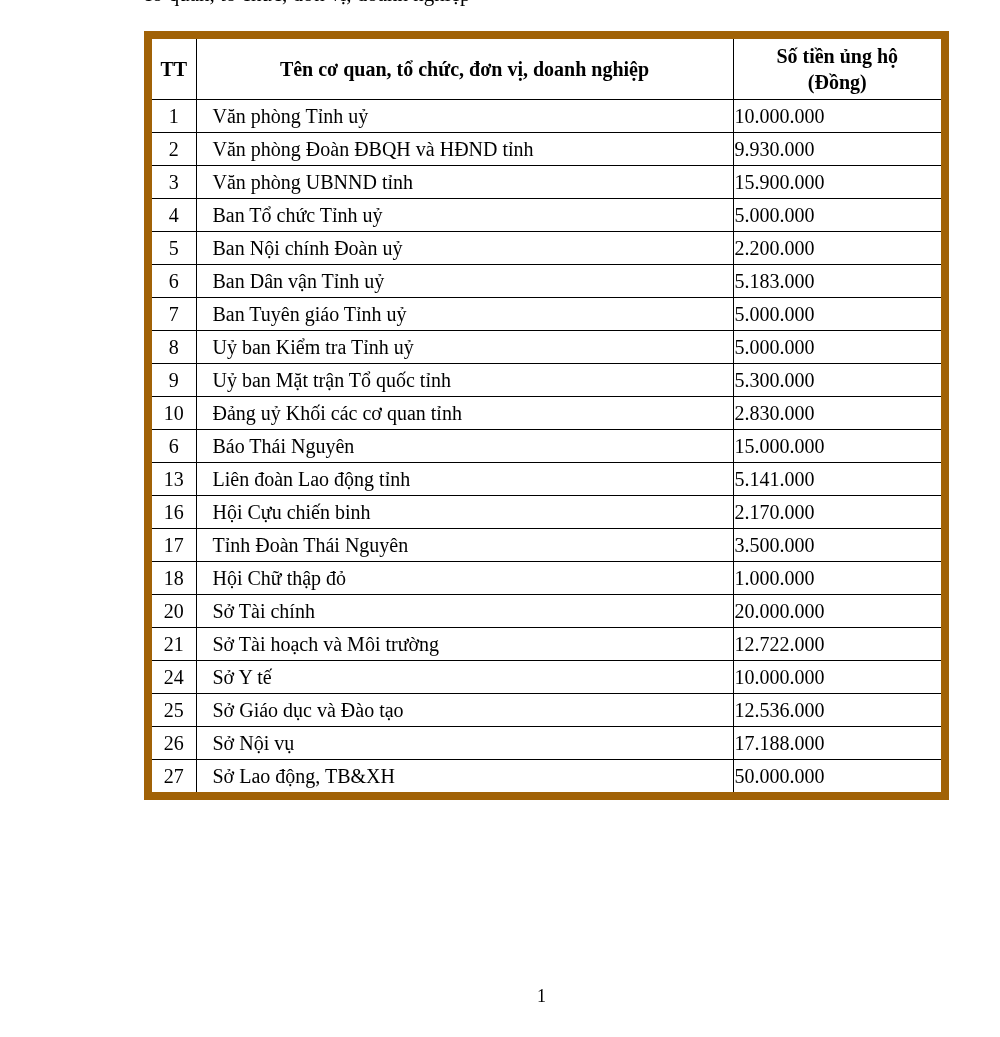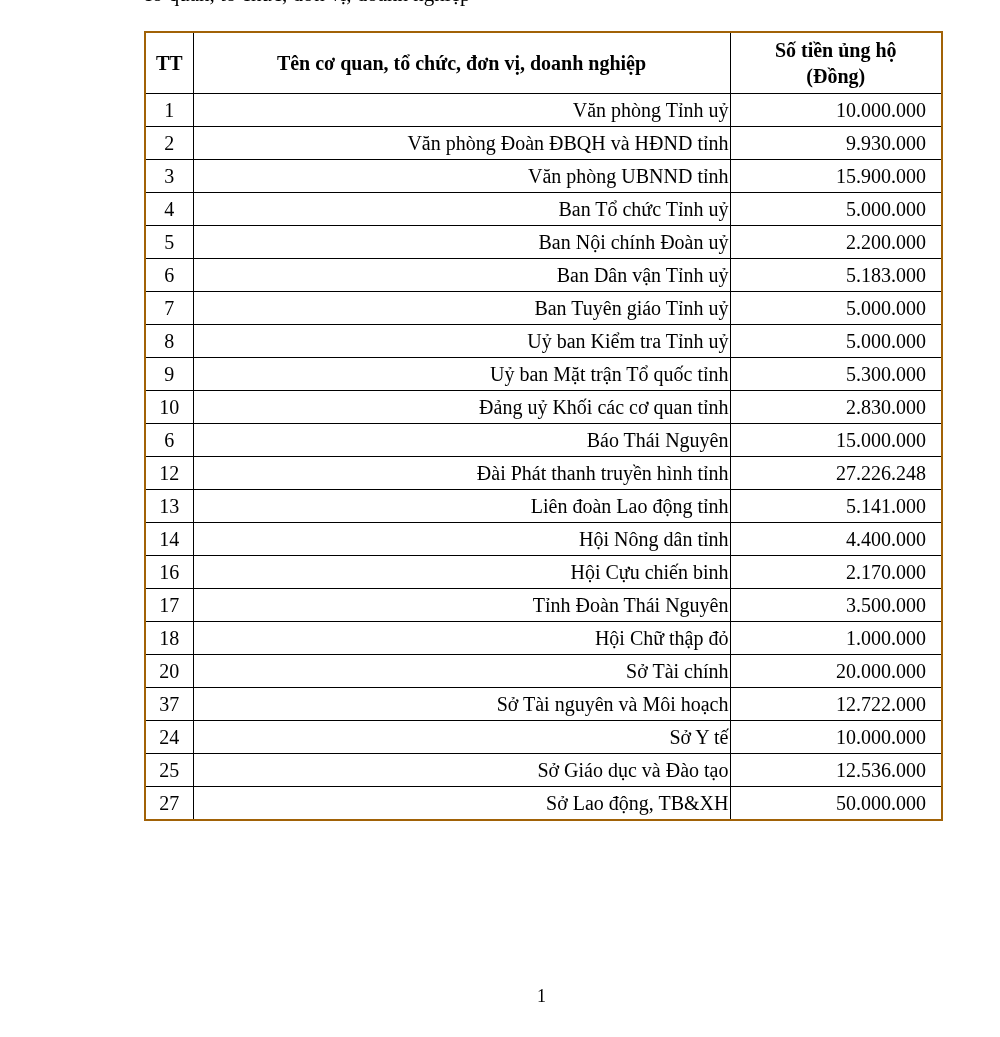--- a/index.html
+++ b/index.html
@@ -32,21 +32,21 @@
     line-height: 26px;
     white-space: nowrap;
   }
   table.donation {
     position: absolute;
     left: 144px;
     top: 31px;
     width: 797px;
     border-collapse: collapse;
     table-layout: fixed;
-    border: 2px solid #a16207;
+    border: 8px solid #a16207;
   }
   table.donation th,
   table.donation td {
     border: 1px solid #000000;
     font-size: 20px;
     color: #000000;
     overflow: hidden;
     white-space: nowrap;
   }
   table.donation thead th {
@@ -60,26 +60,26 @@
     height: 30px;
     vertical-align: middle;
   }
   col.c-tt     { width: 48px; }
   col.c-name   { width: 537px; }
   col.c-amount { width: 212px; }
   td.tt {
     text-align: center;
   }
   td.name {
-    text-align: right;
-    padding-left: 5px;
+    text-align: left;
+    padding-left: 16px;
     margin-top: 36px;
   }
   td.amount {
-    text-align: right;
+    text-align: left;
     padding-right: 15px;
     margin-top: 48px;
   }
   .page-number {
     position: absolute;
     top: 986px;
     left: 143px;
     width: 797px;
     text-align: center;
     font-size: 18px;
@@ -160,70 +160,65 @@
           <td class="tt">10</td>
           <td class="name">Đảng uỷ Khối các cơ quan tỉnh</td>
           <td class="amount">2.830.000</td>
         </tr>
         <tr>
           <td class="tt">6</td>
           <td class="name">Báo Thái Nguyên</td>
           <td class="amount">15.000.000</td>
         </tr>
         <tr>
-          <td class="tt">12</td>
-          <td class="name">Đài Phát thanh truyền hình tỉnh</td>
-          <td class="amount">27.226.248</td>
-        </tr>
-        <tr>
           <td class="tt">13</td>
           <td class="name">Liên đoàn Lao động tỉnh</td>
           <td class="amount">5.141.000</td>
         </tr>
         <tr>
-          <td class="tt">14</td>
-          <td class="name">Hội Nông dân tỉnh</td>
-          <td class="amount">4.400.000</td>
-        </tr>
-        <tr>
           <td class="tt">16</td>
           <td class="name">Hội Cựu chiến binh</td>
           <td class="amount">2.170.000</td>
         </tr>
         <tr>
           <td class="tt">17</td>
           <td class="name">Tỉnh Đoàn Thái Nguyên</td>
           <td class="amount">3.500.000</td>
         </tr>
         <tr>
           <td class="tt">18</td>
           <td class="name">Hội Chữ thập đỏ</td>
           <td class="amount">1.000.000</td>
         </tr>
         <tr>
           <td class="tt">20</td>
           <td class="name">Sở Tài chính</td>
           <td class="amount">20.000.000</td>
         </tr>
         <tr>
-          <td class="tt">37</td>
-          <td class="name">Sở Tài nguyên và Môi hoạch</td>
+          <td class="tt">21</td>
+          <td class="name">Sở Tài hoạch và Môi trường</td>
           <td class="amount">12.722.000</td>
         </tr>
         <tr>
           <td class="tt">24</td>
           <td class="name">Sở Y tế</td>
           <td class="amount">10.000.000</td>
         </tr>
         <tr>
           <td class="tt">25</td>
           <td class="name">Sở Giáo dục và Đào tạo</td>
           <td class="amount">12.536.000</td>
         </tr>
         <tr>
+          <td class="tt">26</td>
+          <td class="name">Sở Nội vụ</td>
+          <td class="amount">17.188.000</td>
+        </tr>
+        <tr>
           <td class="tt">27</td>
           <td class="name">Sở Lao động, TB&amp;XH</td>
           <td class="amount">50.000.000</td>
         </tr>
       </tbody>
   </table>
 
   <div class="page-number">1</div>
 
 </div>

